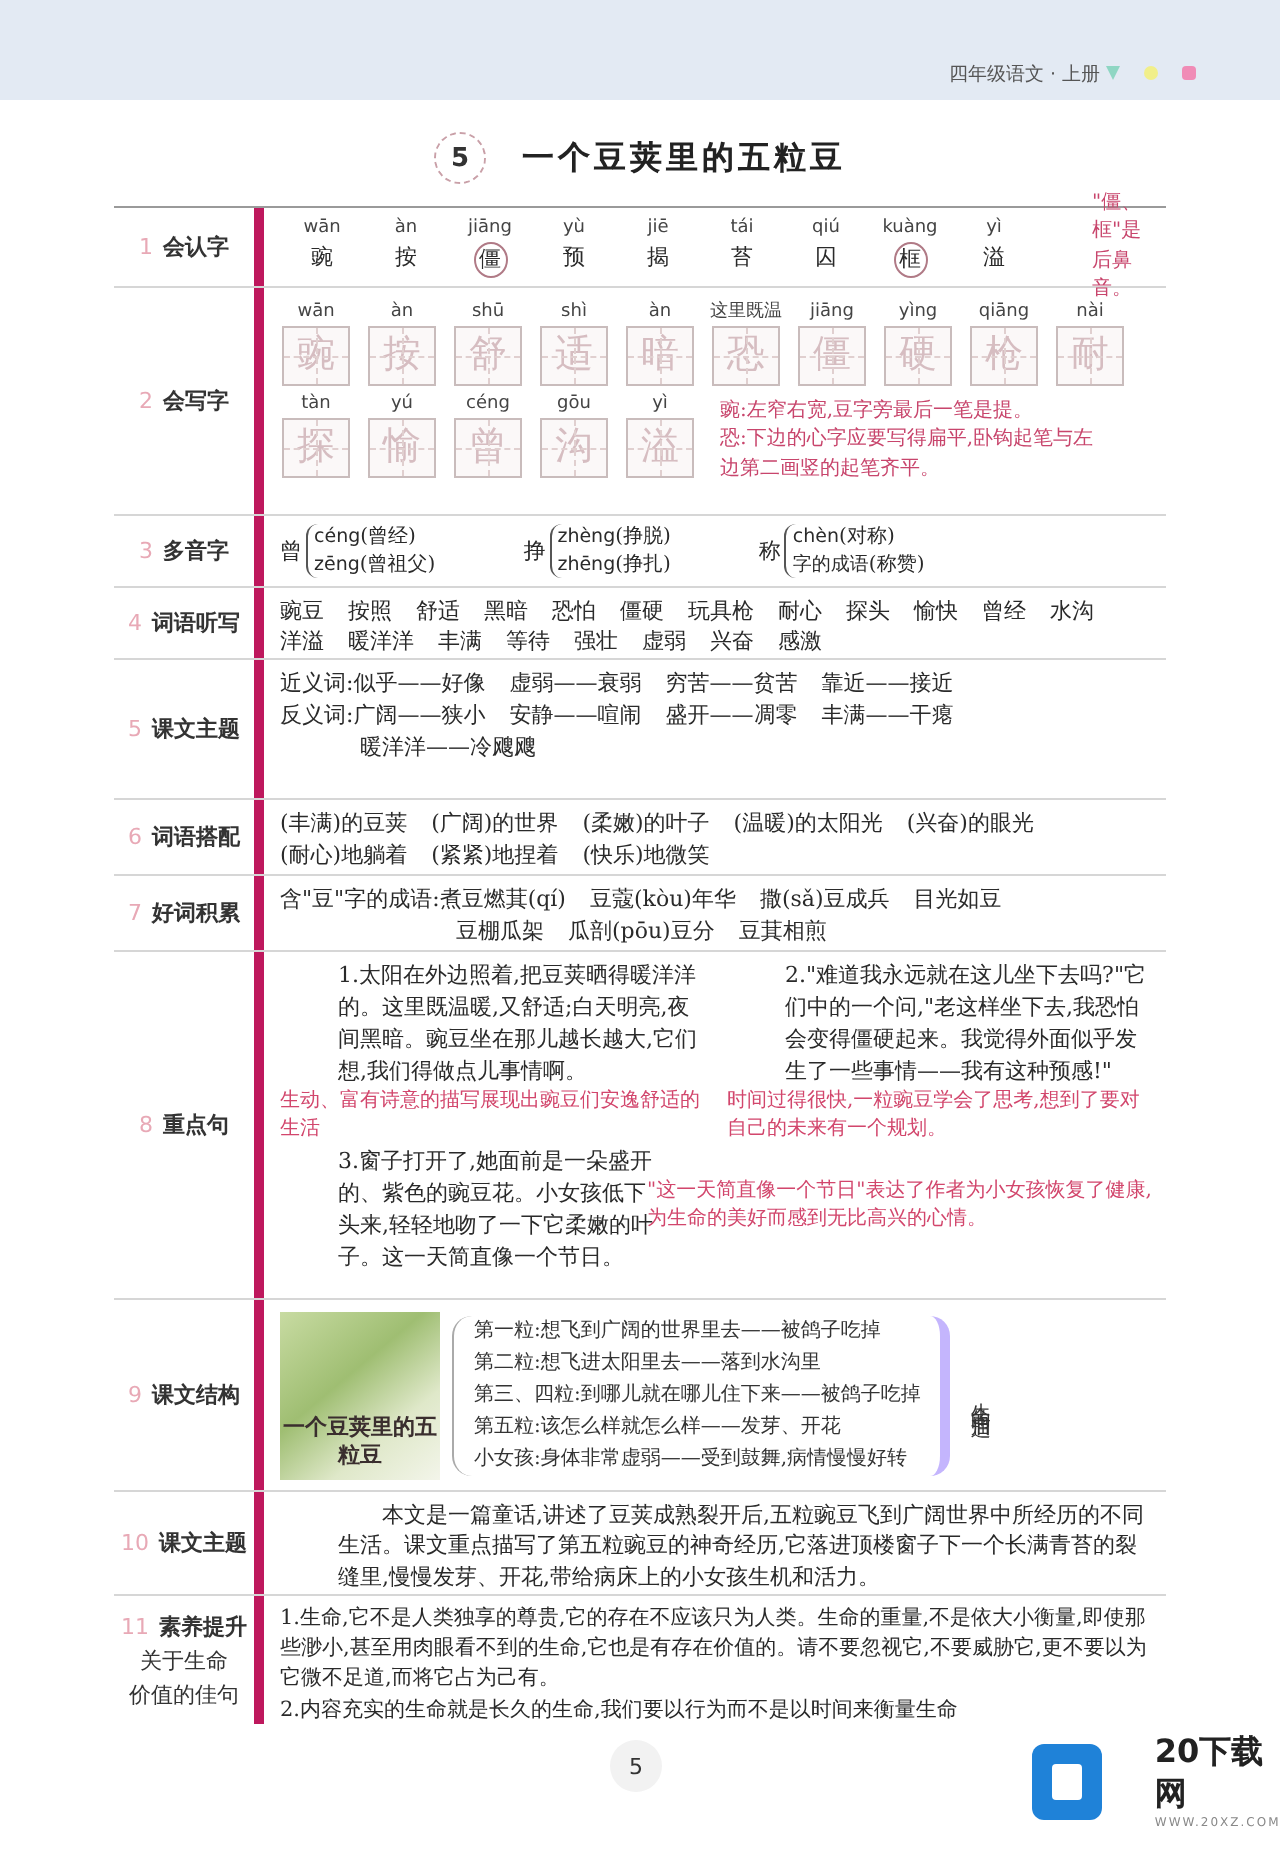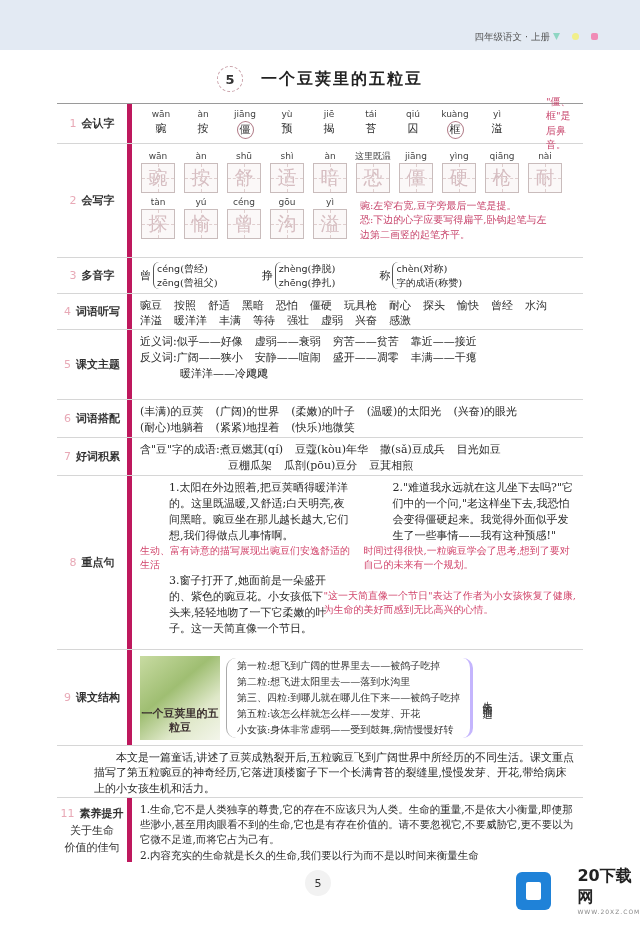--- a/index.html
+++ b/index.html
@@ -50,21 +50,21 @@
 
   .words span { margin-right: 12px; white-space: nowrap; }
 
   .twocol { display: flex; gap: 10px; }
   .twocol > div { flex: 1; }
   .para { font-size: 11px; line-height: 1.45; margin-left: 29px; }
   .handnote { color: #d2466c; font-size: 10px; line-height: 1.45; }
 
   .struct { display: flex; align-items: center; gap: 6px; }
   .pic { width: 80px; height: 84px; background: linear-gradient(140deg,#c8dba2 0%,#9fbe72 40%,#dfe8c9 70%,#f3f5ea 100%); position: relative; display: flex; align-items: flex-end; justify-content: center; font-family: "DejaVu Sans", sans-serif; font-weight: bold; font-size: 11px; color: #3a2e2e; text-align: center; padding-bottom: 4px; line-height: 1.3; }
-  .brace-list { border-left: 1px solid #aaa; border-right: 3px solid #c4b5fd; border-radius: 10px; padding: 0 10px; font-size: 10px; line-height: 1.6; color: #333; }
+  .brace-list { border-left: 1px solid #aaa; border-right: 5px solid #c4b5fd; border-radius: 10px; padding: 0 10px; font-size: 10px; line-height: 1.6; color: #333; }
   .vert { writing-mode: vertical-rl; font-size: 10px; letter-spacing: 2px; color: #333; }
 
   .footer-num { position: absolute; left: 305px; top: 870px; width: 26px; height: 26px; border-radius: 50%; background: #f2f2f2; font-family: "DejaVu Sans", sans-serif; font-size: 11px; display: flex; align-items: center; justify-content: center; color: #333; }
   .wm { position: absolute; left: 516px; top: 866px; display: flex; align-items: center; gap: 26px; }
   .wm-icon { width: 38px; height: 38px; background: #1f82d8; border-radius: 6px; display: flex; align-items: center; justify-content: center; }
   .wm-icon span { width: 15px; height: 18px; background: #fff; border-radius: 2px; }
   .wm-text { font-family: "DejaVu Sans", sans-serif; }
   .wm-text .big { font-size: 16px; font-weight: bold; color: #222; display: block; }
   .wm-text .small { font-size: 6px; color: #888; letter-spacing: 1px; display: block; }
 </style>
@@ -285,20 +285,23 @@
           <div>第二粒:想飞进太阳里去——落到水沟里</div>
           <div>第三、四粒:到哪儿就在哪儿住下来——被鸽子吃掉</div>
           <div>第五粒:该怎么样就怎么样——发芽、开花</div>
           <div>小女孩:身体非常虚弱——受到鼓舞,病情慢慢好转</div>
         </div>
       <div class="vert">生命的启迪</div>
     </div>
   </div>
 
   <div class="row" style="height:52px">
+    <div class="lbl">
+        <div><span class="num">10</span><span>课文主题</span></div>
+      </div>
     <div class="cnt para" style="text-indent:2em;line-height:1.4;">本文是一篇童话,讲述了豆荚成熟裂开后,五粒豌豆飞到广阔世界中所经历的不同生活。课文重点描写了第五粒豌豆的神奇经历,它落进顶楼窗子下一个长满青苔的裂缝里,慢慢发芽、开花,带给病床上的小女孩生机和活力。</div>
   </div>
 
   <div class="row" style="height:64px;border-bottom:none">
     <div class="lbl">
       <div><span class="num">11</span><span>素养提升</span></div>
       <div class="sub">关于生命</div>
       <div class="sub">价值的佳句</div>
     </div>
     <div class="cnt" style="font-size:10.5px;line-height:1.45;">

